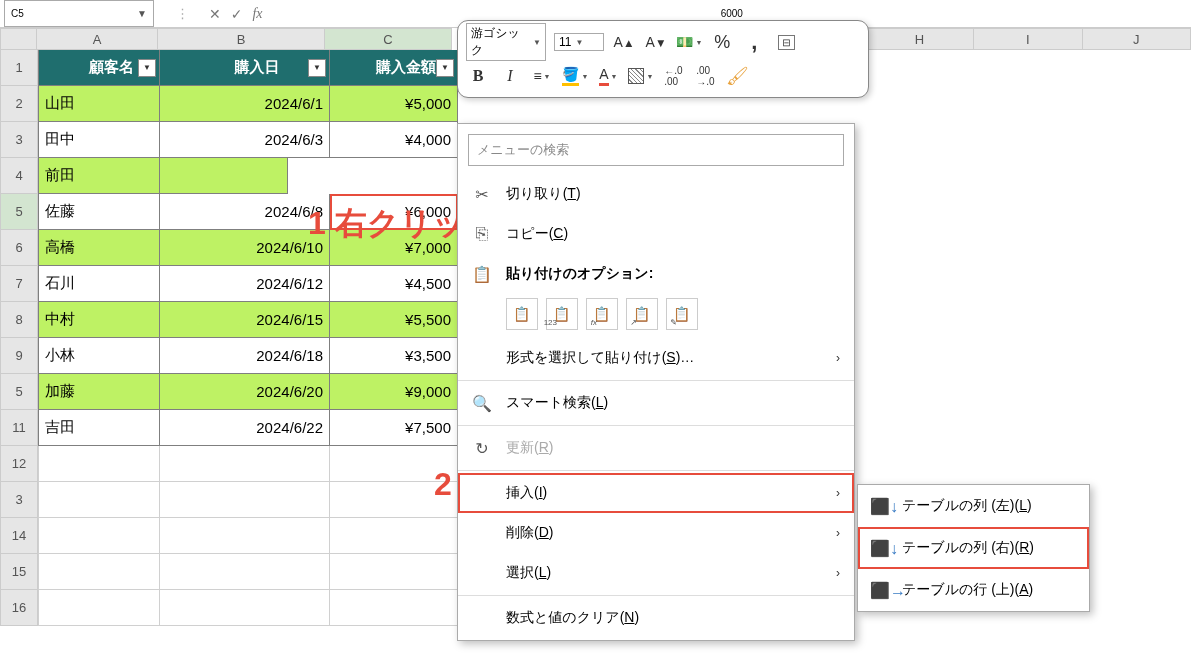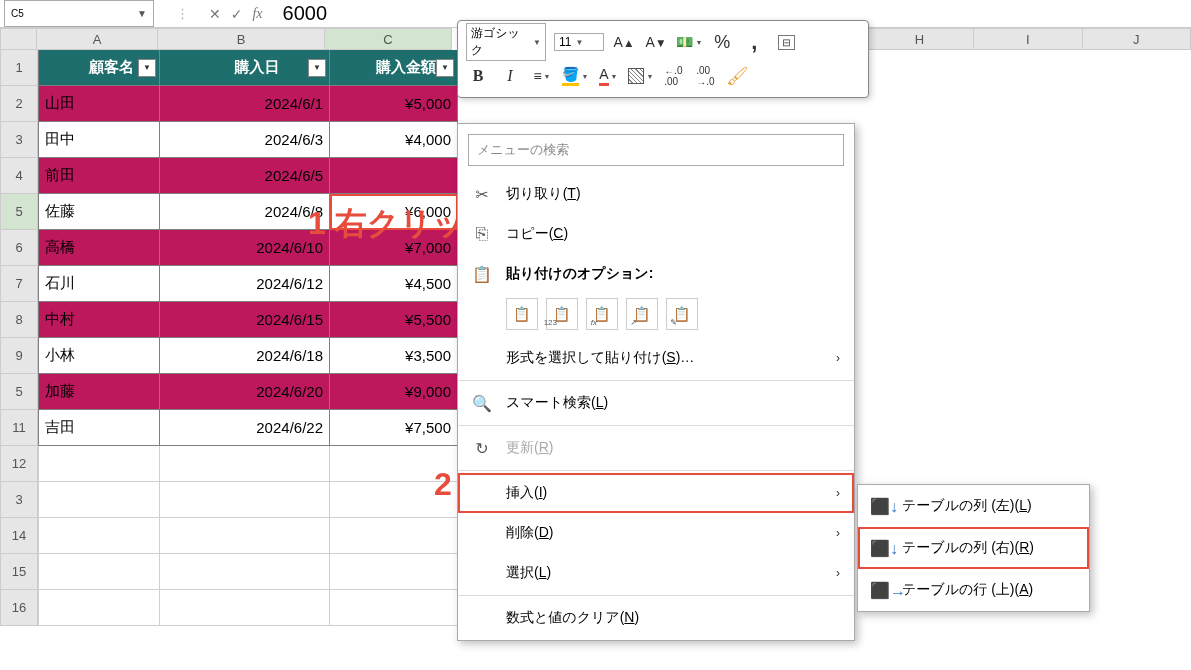--- a/index.html
+++ b/index.html
@@ -6,21 +6,21 @@
     body { font-family: "游ゴシック", "Yu Gothic", sans-serif; font-size: 13px; background: #fff; position: relative; width: 1191px; height: 670px; overflow: hidden; }
     
     
     .formula-bar { display: flex; align-items: center; height: 28px; border-bottom: 1px solid #ccc; background: #fff; }
     .name-box { display: flex; align-items: center; width: 150px; height: 100%; border: 1px solid #aaa; padding: 0 6px; margin: 0 4px; }
     .name-box-text { flex: 1; font-size: 10px; }
     .name-box-down { font-size: 10px; color: #555; }
     .fb-icons { display: flex; align-items: center; gap: 10px; padding: 0 10px; }
     .fb-icon { color: #777; font-size: 14px; }
     .fb-icon.fx { font-style: italic; font-family: serif; }
-    .formula-input { flex: 1; padding: 0 10px; font-size: 20px; }
+    .formula-input { flex: 1; padding: 0 10px; font-size: 10px; text-align: center; }
     
     
     .grid { position: relative; }
     .col-headers { display: flex; height: 22px; }
     .corner { width: 38px; border: 1px solid #ccc; background: #e6e6e6; }
     .col-h { border: 1px solid #ccc; border-left: none; background: #e6e6e6; display: flex; align-items: center; justify-content: center; color: #555; }
     .col-h.sel { background: #d3e5d0; }
     .col-A { width: 122px; }
     .col-B { width: 170px; }
     .col-C { width: 128px; }
@@ -33,29 +33,29 @@
     .cell { border: 1px solid #7f7f7f; border-top: none; border-left: none; display: flex; align-items: center; padding: 0 6px; font-size: 15px; position: relative; }
     .row:first-of-type .cell { border-top: 1px solid #7f7f7f; }
     .cell.first { border-left: 1px solid #7f7f7f; }
     .cell.empty { border-color: #d0d0d0; }
     
     
     .th { background: #1f6e6e; color: #fff; font-weight: bold; justify-content: center; position: relative; padding-left: 31px; }
     .th .filter { position: absolute; right: 3px; top: 50%; transform: translateY(-50%); width: 18px; height: 18px; background: #fff; border: 1px solid #888; display: flex; align-items: center; justify-content: center; font-size: 8px; color: #333; }
     
     
-    .data-row.alt .cell { background: #be185d; }
+    .data-row.alt .cell { background: #bef264; }
     .cell.num { justify-content: flex-end; }
     .cell.sel { outline: 2px solid #e74c3c; outline-offset: -2px; background: #fff !important; }
     
     
     .anno { position: absolute; color: #e74c3c; font-weight: bold; font-size: 32px; z-index: 5; pointer-events: none; }
     
     
-    .float-toolbar { position: absolute; left: 457px; top: 20px; width: 412px; height: 78px; background: #fff; border: 1px solid #888; border-radius: 4px; box-shadow: 2px 2px 6px rgba(0,0,0,0.2); z-index: 20; padding: 4px; }
+    .float-toolbar { position: absolute; left: 457px; top: 20px; width: 412px; height: 78px; background: #fff; border: 1px solid #888; border-radius: 11px; box-shadow: 2px 2px 6px rgba(0,0,0,0.2); z-index: 20; padding: 4px; }
     .ft-row { display: flex; align-items: center; gap: 8px; height: 34px; padding: 0 4px; }
     .ft-sel { border: 1px solid #aaa; padding: 1px 4px; display: flex; align-items: center; gap: 4px; font-size: 12px; }
     .ft-sel .dd { font-size: 8px; color: #555; }
     .ft-btn { display: flex; align-items: center; justify-content: center; min-width: 24px; height: 24px; color: #333; font-size: 14px; position: relative; }
     .ft-btn .dd { font-size: 7px; margin-left: 2px; color: #555; }
     .ft-btn.bold { font-weight: bold; font-family: serif; font-size: 16px; }
     .ft-btn.italic { font-style: italic; font-family: serif; font-size: 16px; }
     .ft-border-box { width: 16px; height: 16px; border: 1px solid #555; background: repeating-linear-gradient(45deg, transparent, transparent 2px, #888 2px, #888 3px); }
     .underline-red { border-bottom: 3px solid #e74c3c; padding-bottom: 1px; }
     .underline-yellow { border-bottom: 3px solid #ffc000; padding-bottom: 1px; }
@@ -134,21 +134,20 @@
     </div>
   <div class="row data-row">
       <div class="row-h">3</div>
       <div class="cell col-A first">田中</div>
       <div class="cell col-B num">2024/6/3</div>
       <div class="cell col-C num">¥4,000</div>
     </div>
   <div class="row data-row alt">
       <div class="row-h">4</div>
       <div class="cell col-A first">前田</div>
-      <div class="cell col-B num">2024/6/5</div>
       <div class="cell col-C num"></div>
     </div>
   <div class="row data-row">
       <div class="row-h sel">5</div>
       <div class="cell col-A first">佐藤</div>
       <div class="cell col-B num">2024/6/8</div>
       <div class="cell col-C num sel">¥6,000</div>
     </div>
   <div class="row data-row alt">
       <div class="row-h">6</div>

